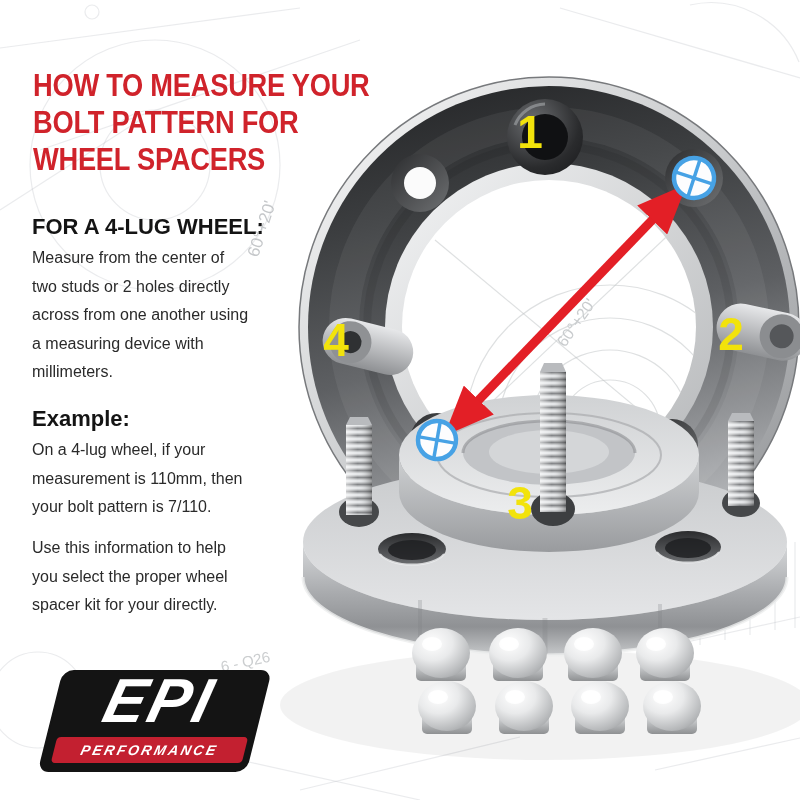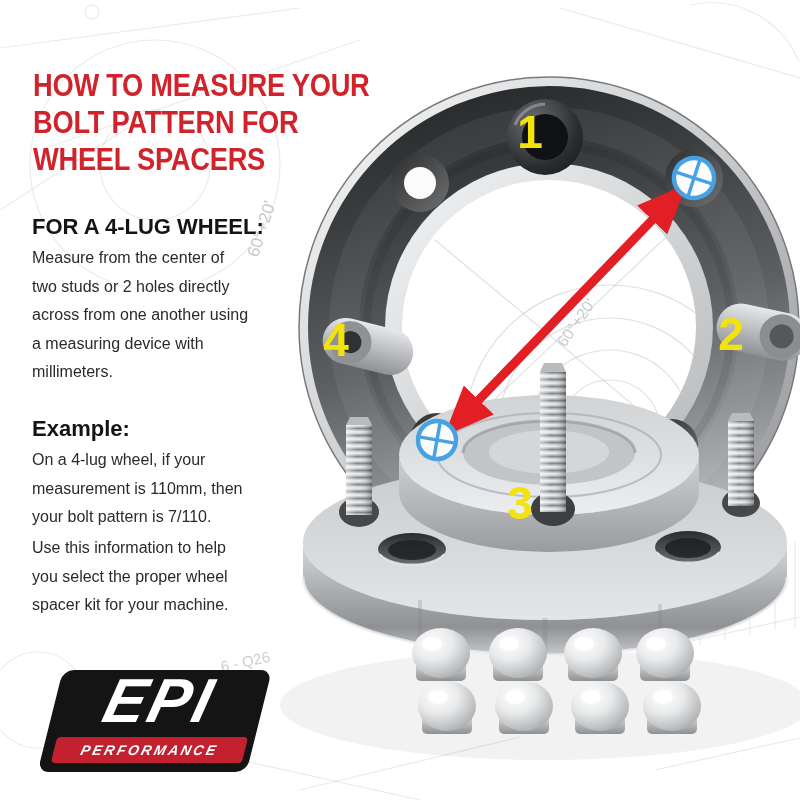--- a/index.html
+++ b/index.html
@@ -9,21 +9,21 @@
   }
   svg{position:absolute;left:0;top:0;}
   
   .title{
     position:absolute;left:33px;top:46px;width:430px;
     font-size:31px;line-height:37px;font-weight:bold;letter-spacing:-.3px;
     color:#d0232b;white-space:pre-line;
     transform:scaleX(.88);transform-origin:0 0;
   }
   .section{position:absolute;left:32px;width:300px;color:#2a2a2a;}
-  .s1{top:210px}.s2{top:412px}.s3{top:534px}
+  .s1{top:210px}.s2{top:402px}.s3{top:534px}
   .sec-heading{font-size:22px;line-height:34px;font-weight:bold;color:#141414;}
   .sec-body{font-size:16px;line-height:28.5px;white-space:pre-line;}
   
   .logo{position:absolute;left:40px;top:672px;width:205px;height:98px;
         transform:skewX(-14deg);transform-origin:50% 100%;}
   .logo-box{position:absolute;inset:0;background:#141414;border-radius:9px;
             box-shadow:0 0 0 2px #141414;}
   .logo-brand{position:absolute;left:0;right:0;top:-4px;text-align:center;
               font-size:62px;font-weight:bold;font-style:italic;color:#ffffff;
               letter-spacing:3px;line-height:66px;}
@@ -295,21 +295,21 @@
   <div class="section s2">
     <div class="sec-heading">Example:</div>
     <div class="sec-body">On a 4-lug wheel, if your
 measurement is 110mm, then
 your bolt pattern is 7/110.</div>
   </div>
 
   <div class="section s3">
     <div class="sec-body">Use this information to help
 you select the proper wheel
-spacer kit for your machine.</div>
+spacer kit for your directly.</div>
   </div>
 
   <div class="logo">
     <div class="logo-box"></div>
     <div class="logo-brand">EPI</div>
     <div class="logo-strip">
       <span class="logo-tagline">PERFORMANCE</span>
     </div>
   </div>
 

